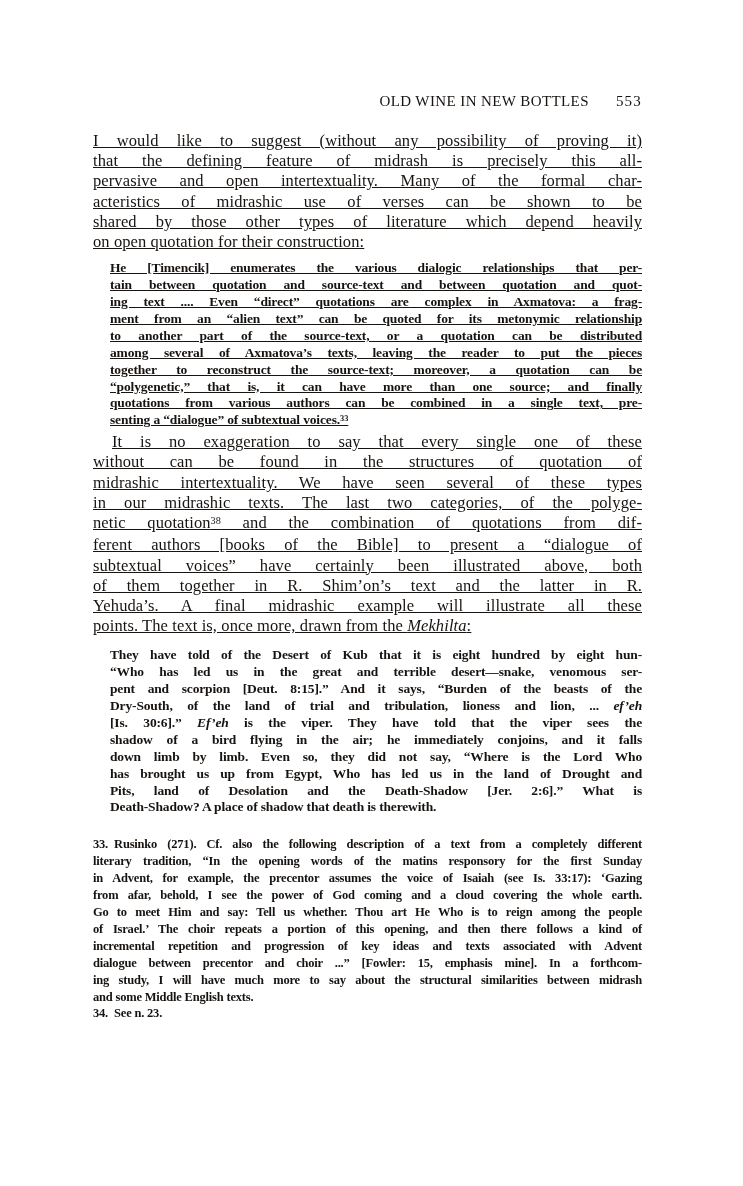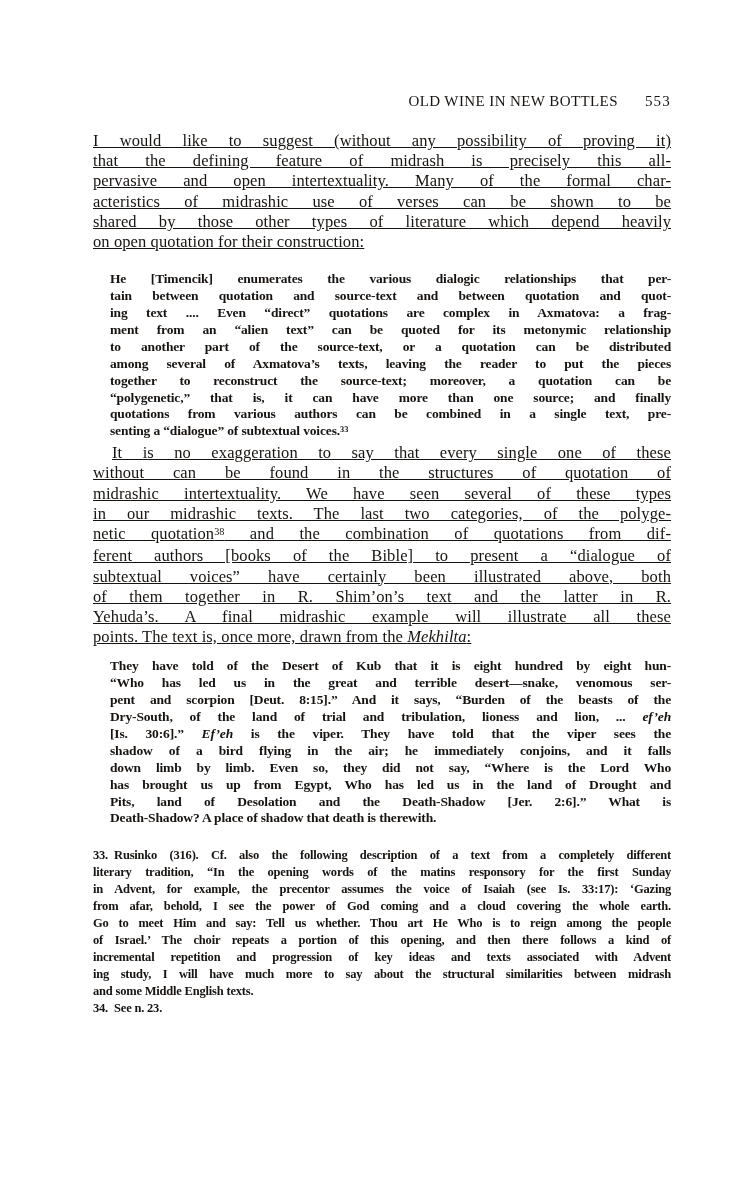--- a/index.html
+++ b/index.html
@@ -10,21 +10,21 @@
   body {
     width: 743px;
     height: 1186px;
     font-family: "Liberation Serif", "DejaVu Serif", serif;
     color: #171310;
   }
   .page {
     box-sizing: border-box;
     width: 743px;
     height: 1186px;
-    padding: 92px 72px 0 93px;
+    padding: 92px 101px 0 93px;
     overflow: hidden;
     background: #ffffff;
   }
   .running-header {
     display: flex;
     justify-content: flex-end;
     align-items: baseline;
     gap: 27px;
     font-size: 15px;
     letter-spacing: 0.4px;
@@ -48,21 +48,21 @@
     text-decoration: underline;
   }
   .block.quote {
     font-size: 13.5px;
     line-height: 16.9px;
     font-weight: bold;
     margin-left: 17px;
     letter-spacing: -0.15px;
   }
   #blocks .block:nth-child(1) { margin-top: 21px; }
-  #blocks .block:nth-child(2) { margin-top: 19px; }
+  #blocks .block:nth-child(2) { margin-top: 8px; text-decoration: underline; }
   #blocks .block:nth-child(3) { margin-top: 1px; }
   #blocks .block:nth-child(4) { margin-top: 11px; }
 
   .footnotes {
     margin-top: 20px;
     font-size: 12.5px;
     line-height: 16.9px;
     font-weight: bold;
     letter-spacing: -0.2px;
   }
@@ -128,27 +128,28 @@
         <div class="ln">shadow of a bird flying in the air; he immediately conjoins, and it falls</div>
         <div class="ln">down limb by limb. Even so, they did not say, “Where is the Lord Who</div>
         <div class="ln">has brought us up from Egypt, Who has led us in the land of Drought and</div>
         <div class="ln">Pits, land of Desolation and the Death-Shadow [Jer. 2:6].” What is</div>
         <div class="ln last">Death-Shadow? A place of shadow that death is therewith.</div>
       </div>
     </main>
 
   <section id="footnotes" class="footnotes">
       <div class="footnote">
-        <div class="ln">33. Rusinko (316). Cf. also the following description of a text from a completely different</div>
+        <div class="ln">33. Rusinko (271). Cf. also the following description of a text from a completely different</div>
         <div class="ln">literary tradition, “In the opening words of the matins responsory for the first Sunday</div>
         <div class="ln">in Advent, for example, the precentor assumes the voice of Isaiah (see Is. 33:17): ‘Gazing</div>
         <div class="ln">from afar, behold, I see the power of God coming and a cloud covering the whole earth.</div>
         <div class="ln">Go to meet Him and say: Tell us whether. Thou art He Who is to reign among the people</div>
         <div class="ln">of Israel.’ The choir repeats a portion of this opening, and then there follows a kind of</div>
         <div class="ln">incremental repetition and progression of key ideas and texts associated with Advent</div>
+        <div class="ln">dialogue between precentor and choir ...” [Fowler: 15, emphasis mine]. In a forthcom-</div>
         <div class="ln">ing study, I will have much more to say about the structural similarities between midrash</div>
         <div class="ln last">and some Middle English texts.</div>
       </div>
       <div class="footnote">
         <div class="ln last">34. See n. 23.</div>
       </div>
     </section>
 </div>
 
 </body></html>

